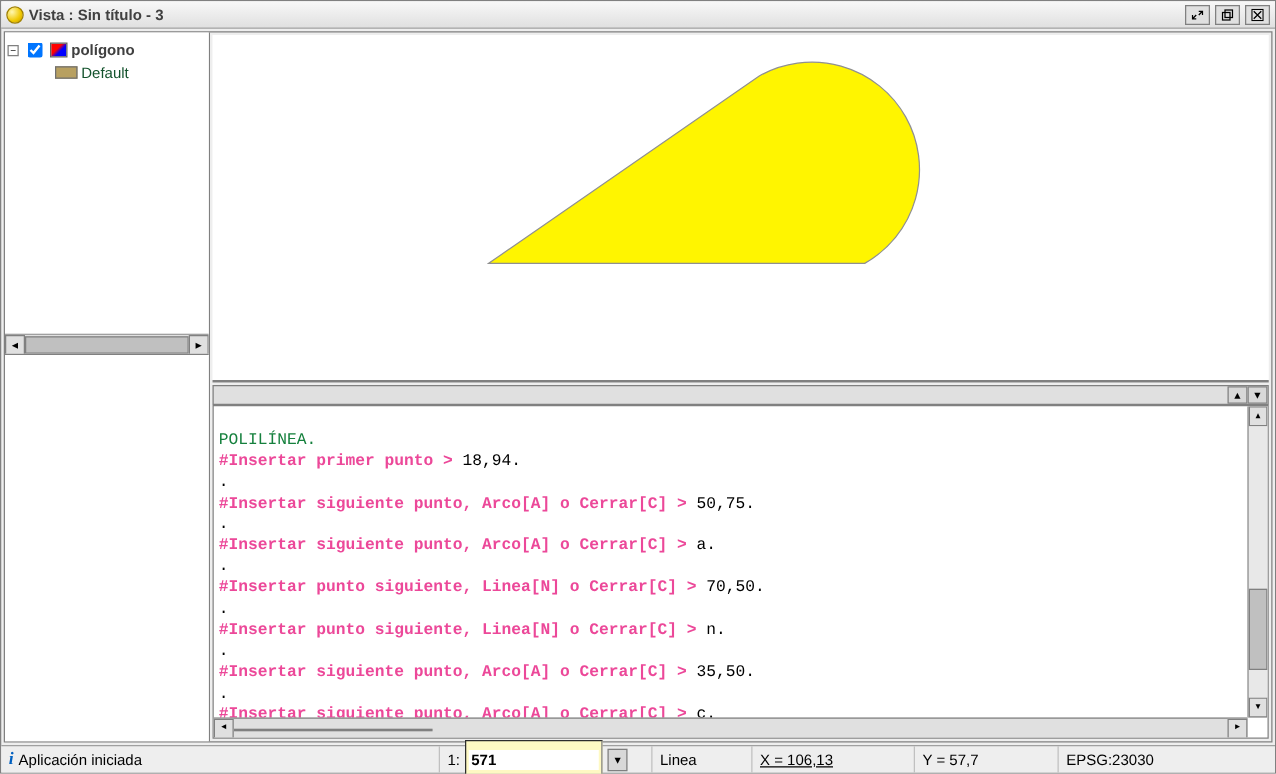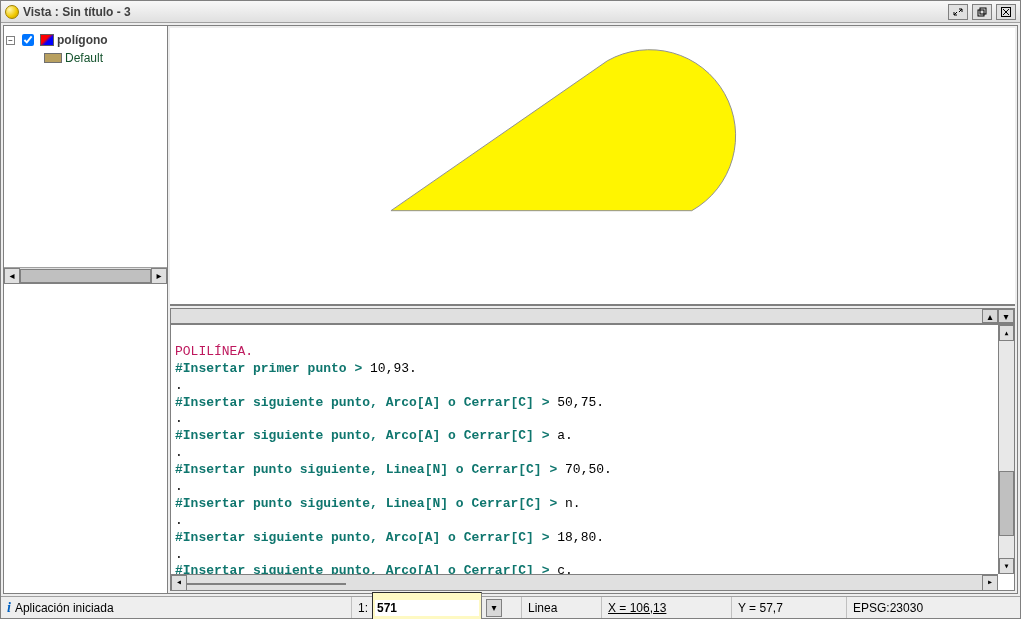--- a/index.html
+++ b/index.html
@@ -161,22 +161,22 @@
     background:#fff;
     border:1px solid #808080;
     overflow:hidden;
     position:relative;
     font-family: "Courier New", monospace;
     font-size: 13px;
     padding: 2px 4px;
     white-space: pre;
     line-height: 1.3;
   }
-  .console .cmd-title { color: #be185d; }
-  .console .prompt { color: #0f766e; font-weight: bold; }
+  .console .cmd-title { color: #15803d; }
+  .console .prompt { color: #ec4899; font-weight: bold; }
   .console .entry { color: #000; }
   .console .dot { color:#000; }
   .console-vscroll {
     position:absolute; top:0; bottom:16px; right:0; width:16px;
     background:#e0e0e0; border-left:1px solid #808080;
     display:flex; flex-direction:column;
   }
   .console-vscroll .arrow {
     height:16px;border:1px solid #808080;background:#e0e0e0;
     display:flex;align-items:center;justify-content:center;font-size:10px;
@@ -299,31 +299,31 @@
         </svg>
       </div>
 
       <div class="console-wrap">
         <div class="console-bar">
           <div class="tri">▴</div>
           <div class="tri">▾</div>
         </div>
         <div class="console">
 <span class="cmd-title">POLILÍNEA.</span>
-<span class="prompt">#Insertar primer punto &gt;</span><span class="entry"> 10,93.</span>
+<span class="prompt">#Insertar primer punto &gt;</span><span class="entry"> 18,94.</span>
 <span class="dot">.</span>
 <span class="prompt">#Insertar siguiente punto, Arco[A] o Cerrar[C] &gt;</span><span class="entry"> 50,75.</span>
 <span class="dot">.</span>
 <span class="prompt">#Insertar siguiente punto, Arco[A] o Cerrar[C] &gt;</span><span class="entry"> a.</span>
 <span class="dot">.</span>
 <span class="prompt">#Insertar punto siguiente, Linea[N] o Cerrar[C] &gt;</span><span class="entry"> 70,50.</span>
 <span class="dot">.</span>
 <span class="prompt">#Insertar punto siguiente, Linea[N] o Cerrar[C] &gt;</span><span class="entry"> n.</span>
 <span class="dot">.</span>
-<span class="prompt">#Insertar siguiente punto, Arco[A] o Cerrar[C] &gt;</span><span class="entry"> 18,80.</span>
+<span class="prompt">#Insertar siguiente punto, Arco[A] o Cerrar[C] &gt;</span><span class="entry"> 35,50.</span>
 <span class="dot">.</span>
 <span class="prompt">#Insertar siguiente punto, Arco[A] o Cerrar[C] &gt;</span><span class="entry"> c.</span>
           <div class="console-vscroll">
             <div class="arrow">▴</div>
             <div class="track"><div class="thumb"></div></div>
             <div class="arrow">▾</div>
           </div>
           <div class="console-hscroll">
             <div class="arrow">◂</div>
             <div class="track"><div class="thumb"></div></div>

